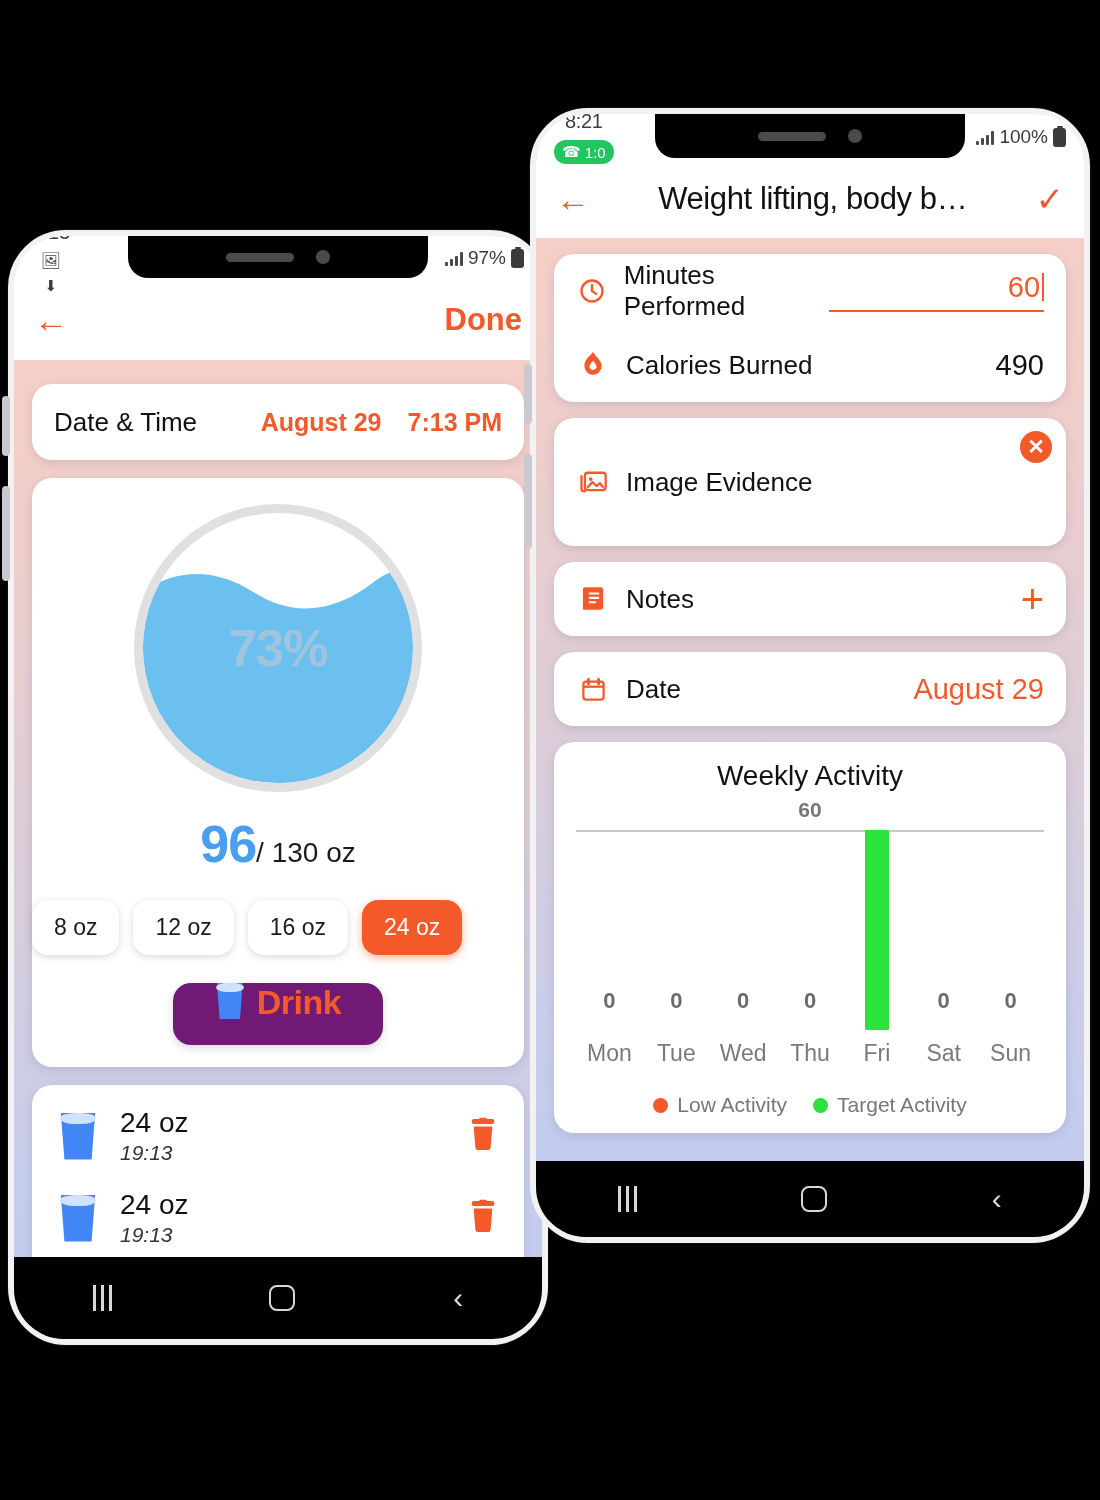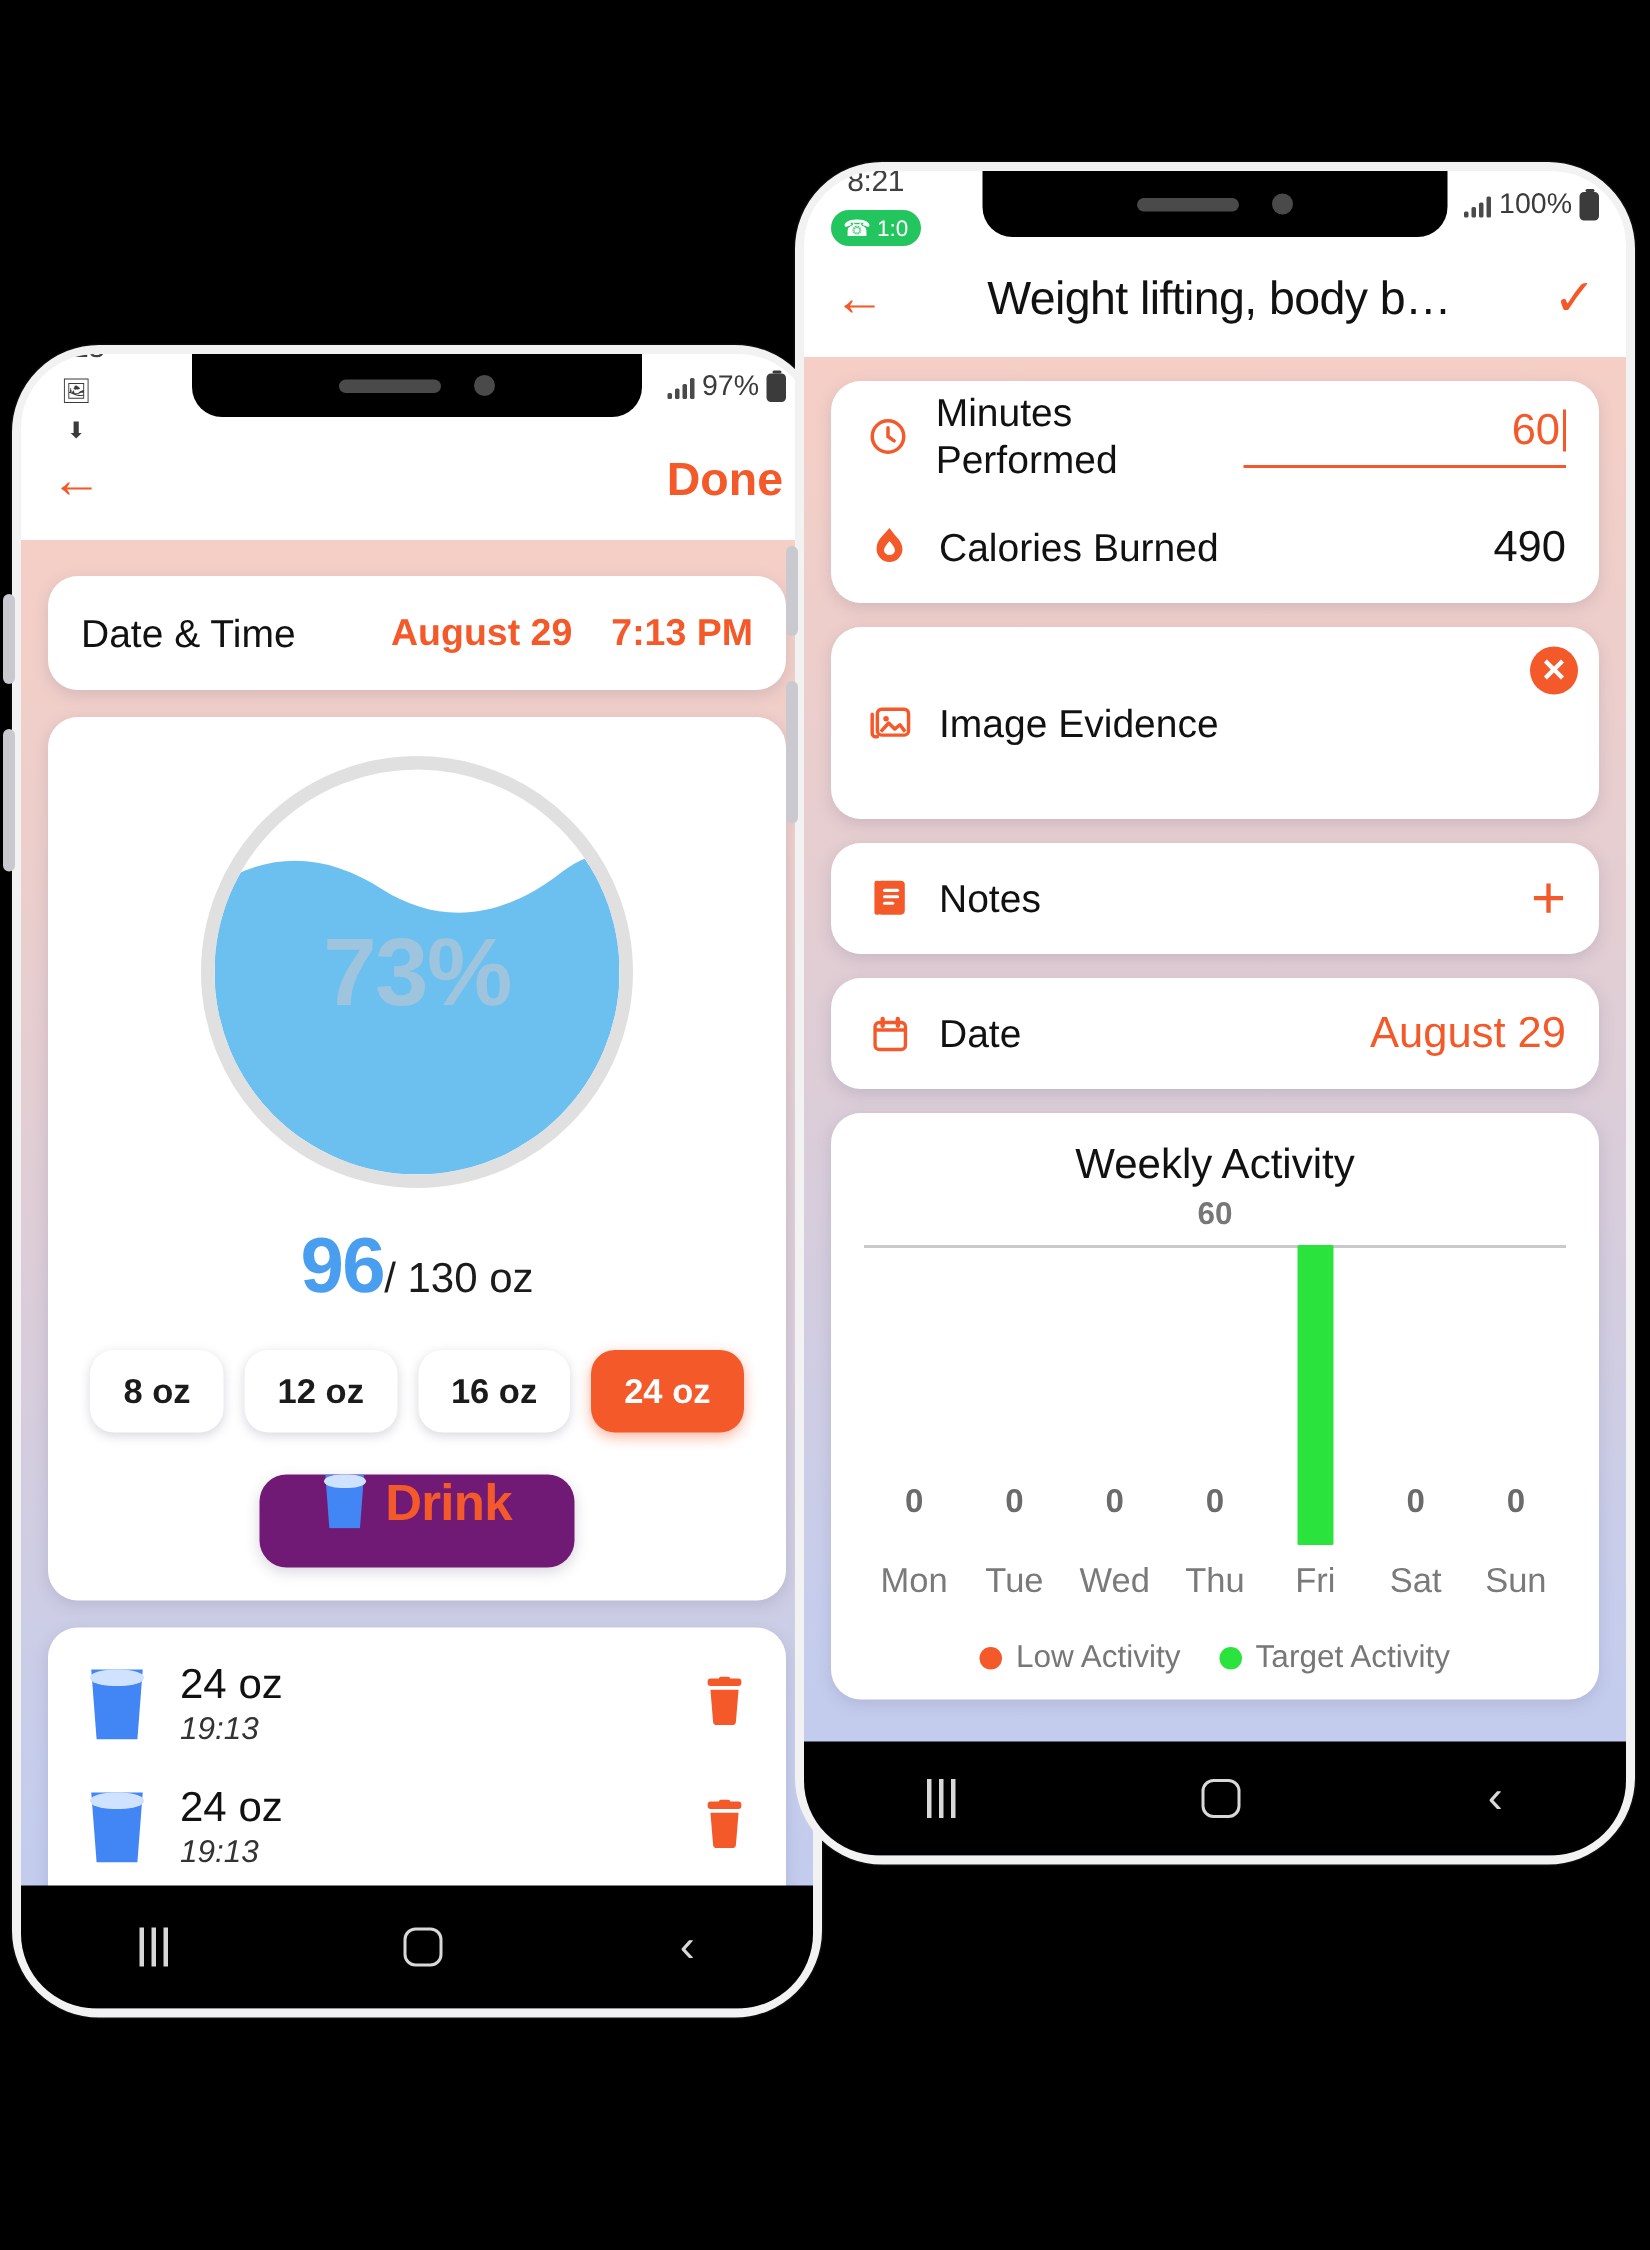--- a/index.html
+++ b/index.html
@@ -96,27 +96,27 @@
 
   .water-card { margin:18px 18px 0; padding:26px 0 22px; }
   .circle-wrap { position:relative; width:288px; height:288px; margin:0 auto; }
   .circle-ring {
     position:absolute; inset:0; border-radius:50%;
     border:9px solid #e0e0e0; background:#fff; overflow:hidden;
   }
   .wave-clip { position:absolute; inset:0; border-radius:50%; overflow:hidden; }
   .pct-text {
     position:absolute; inset:0; display:flex; align-items:center; justify-content:center;
-    font-size:64px; font-weight:bold; color:#9fc4dd; letter-spacing:-1px;
+    font-size:51px; font-weight:bold; color:#9fc4dd; letter-spacing:-1px;
   }
   .totals { text-align:center; margin-top:22px; }
   .totals .big { font-size:52px; color:#4a9ef0; font-weight:bold; letter-spacing:-1px;}
   .totals .small { font-size:28px; color:#1b1b1b; }
 
-  .amounts { display:flex; justify-content:center; gap:14px; margin-top:26px;font-weight:bold; }
+  .amounts { display:flex; gap:14px; margin-top:26px; }
   .amt {
     background:#fff; border-radius:16px; padding:14px 22px; font-size:23px; color:#1b1b1b;
     box-shadow:0 2px 7px rgba(80,80,110,.22); min-width:86px; text-align:center;
   }
   .amt.sel { background:#f4592a; color:#fff; box-shadow:0 3px 9px rgba(244,89,42,.45); }
 
   .drink-btn {
     margin:28px auto 0; width:210px; height:62px; background:#701a75; border-radius:18px;
     box-shadow:0 3px 9px rgba(80,80,110,.22);
     display:flex; align-items:flex-start; justify-content:center; gap:12px;

